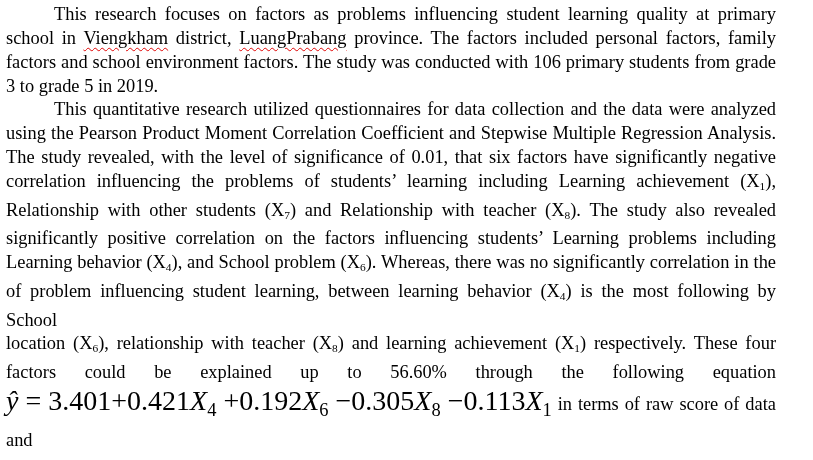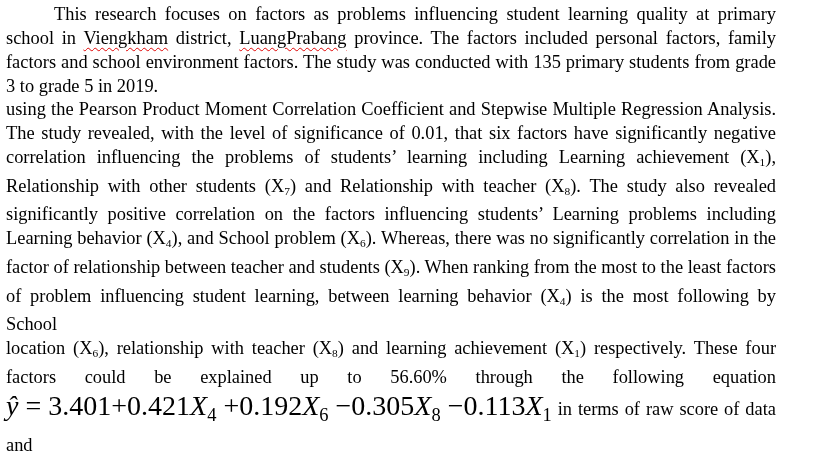--- a/index.html
+++ b/index.html
@@ -45,30 +45,30 @@
   .eq-group .seg-sub { font-size: 0.66em; vertical-align: -0.3em; }
   .seg-mi { font-style: italic; }
 </style>
 </head>
 <body>
 
 <div class="page" id="doc-page" style="background: rgb(255, 255, 255); color: rgb(0, 0, 0);">
     <div class="para">
       <div class="line indent"><span class="seg-t">This research focuses on factors as problems influencing student learning quality at primary</span></div>
       <div class="line"><span class="seg-t">school in </span><span class="seg-w" style="text-decoration-color: rgb(224, 5, 5);">Viengkham</span><span class="seg-t"> district, </span><span class="seg-w" style="text-decoration-color: rgb(224, 5, 5);">LuangPrabang</span><span class="seg-t"> province. The factors included personal factors, family</span></div>
-      <div class="line"><span class="seg-t">factors and school environment factors. The study was conducted with 135 primary students from grade</span></div>
+      <div class="line"><span class="seg-t">factors and school environment factors. The study was conducted with 106 primary students from grade</span></div>
       <div class="line last"><span class="seg-t">3 to grade 5 in 2019.</span></div>
     </div>
     <div class="para">
+      <div class="line indent"><span class="seg-t">This quantitative research utilized questionnaires for data collection and the data were analyzed</span></div>
       <div class="line"><span class="seg-t">using the Pearson Product Moment Correlation Coefficient and Stepwise Multiple Regression Analysis.</span></div>
       <div class="line"><span class="seg-t">The study revealed, with the level of significance of 0.01, that six factors have significantly negative</span></div>
       <div class="line"><span class="seg-t">correlation influencing the problems of students’ learning including Learning achievement (X</span><span class="seg-sub">1</span><span class="seg-t">),</span></div>
       <div class="line"><span class="seg-t">Relationship with other students (X</span><span class="seg-sub">7</span><span class="seg-t">) and Relationship with teacher (X</span><span class="seg-sub">8</span><span class="seg-t">). The study also revealed</span></div>
       <div class="line"><span class="seg-t">significantly positive correlation on the factors influencing students’ Learning problems including</span></div>
       <div class="line"><span class="seg-t">Learning behavior (X</span><span class="seg-sub">4</span><span class="seg-t">), and School problem (X</span><span class="seg-sub">6</span><span class="seg-t">). Whereas, there was no significantly correlation in the</span></div>
-      <div class="line"><span class="seg-t">factor of relationship between teacher and students (X</span><span class="seg-sub">9</span><span class="seg-t">). When ranking from the most to the least factors</span></div>
       <div class="line"><span class="seg-t">of problem influencing student learning, between learning behavior (X</span><span class="seg-sub">4</span><span class="seg-t">) is the most following by School</span></div>
       <div class="line"><span class="seg-t">location (X</span><span class="seg-sub">6</span><span class="seg-t">), relationship with teacher (X</span><span class="seg-sub">8</span><span class="seg-t">) and learning achievement (X</span><span class="seg-sub">1</span><span class="seg-t">) respectively. These four</span></div>
       <div class="line"><span class="seg-t">factors could be explained up to 56.60% through the following equation</span></div>
       <div class="line eqline"><span class="eq-group"><span class="seg-mi">ŷ</span><span class="seg-t"> = 3.401+0.421</span><span class="seg-mi">X</span><span class="seg-sub">4</span><span class="seg-t"> +0.192</span><span class="seg-mi">X</span><span class="seg-sub">6</span><span class="seg-t"> −0.305</span><span class="seg-mi">X</span><span class="seg-sub">8</span><span class="seg-t"> −0.113</span><span class="seg-mi">X</span><span class="seg-sub">1</span></span><span class="seg-t"> in terms of raw score of data</span><span class="seg-t"> and</span></div>
       <div class="line last eqline"><span class="eq-group"><span class="seg-mi">ŷ</span><span class="seg-t"> = 0.388</span><span class="seg-mi">X</span><span class="seg-t"> +0.256</span><span class="seg-mi">X</span><span class="seg-t"> −0.258</span><span class="seg-mi">X</span><span class="seg-t"> −0.207</span><span class="seg-mi">X</span></span></div>
     </div>
   </div>
 
 </body></html>

